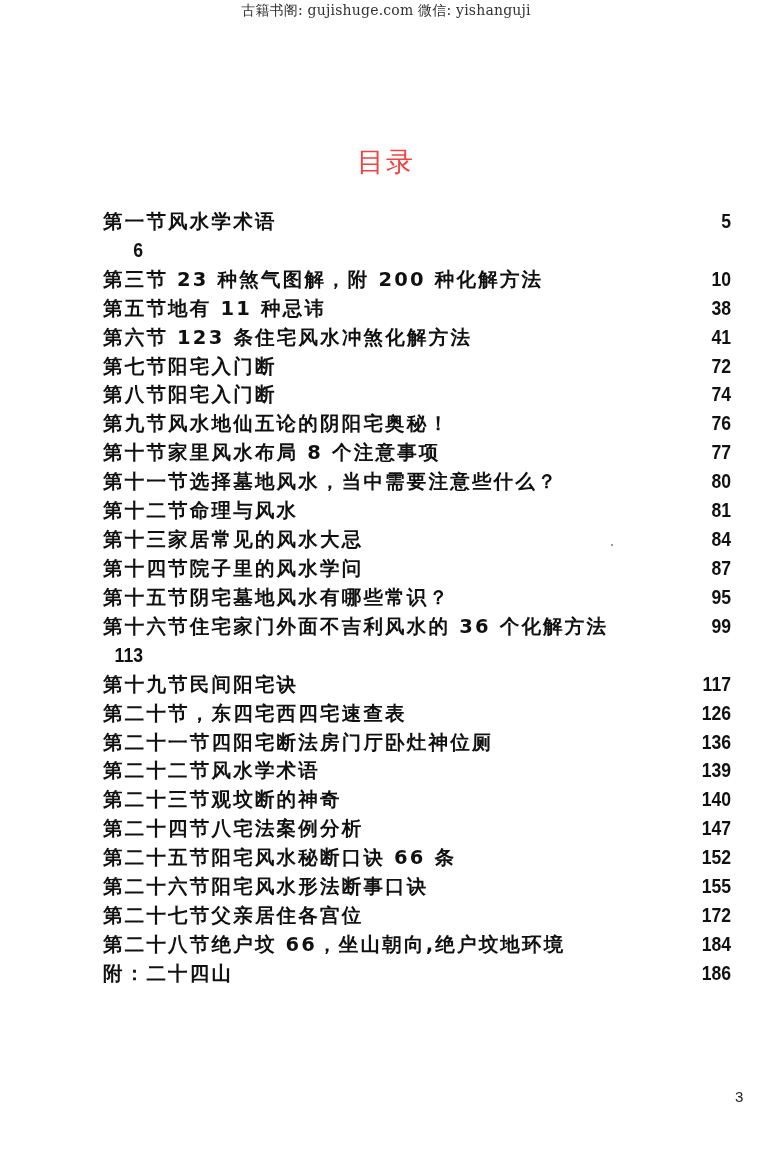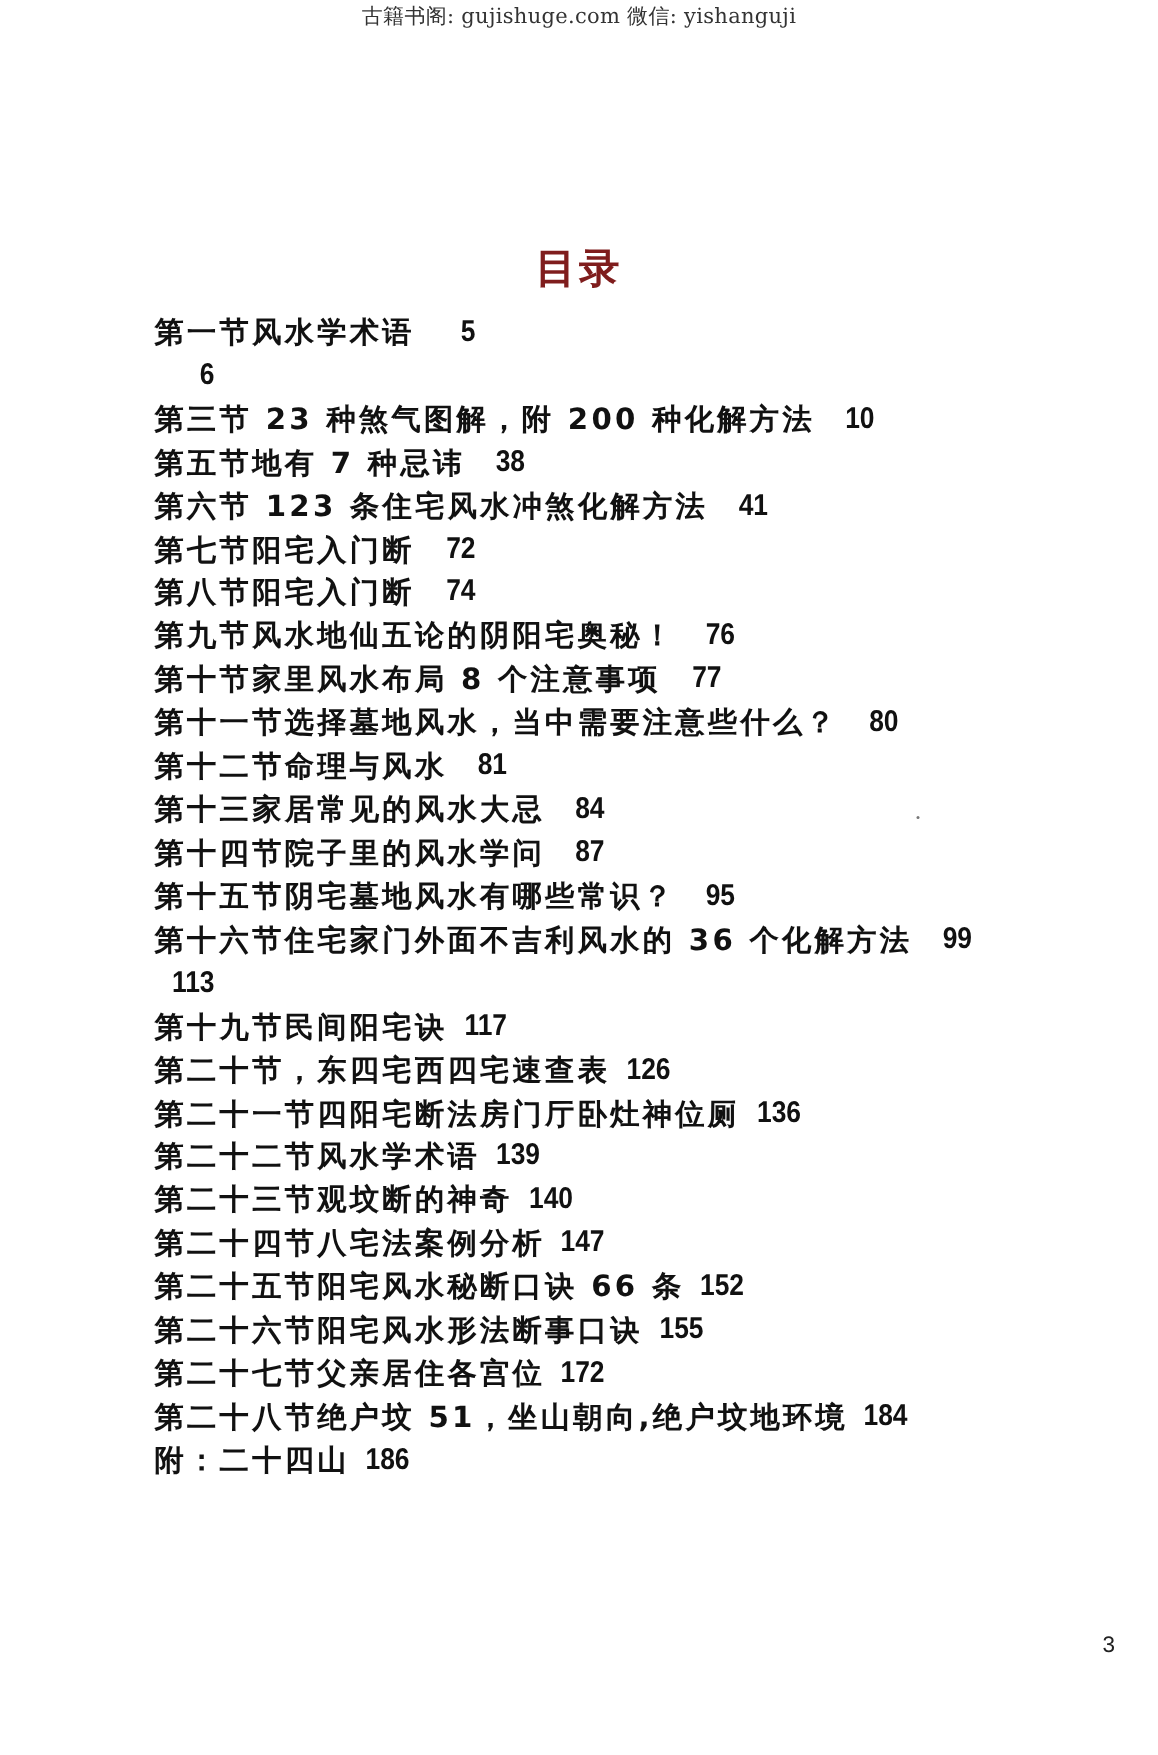--- a/index.html
+++ b/index.html
@@ -21,41 +21,41 @@
       left: 0;
       width: 772px;
       text-align: center;
       font-family: "DejaVu Serif", "Liberation Serif", serif;
       font-size: 14px;
       color: #333333;
       letter-spacing: 0.2px;
     }
     .toc-title {
       position: absolute;
-      top: 161px;
+      top: 144px;
       left: 0;
       width: 772px;
       text-align: center;
       font-size: 27px;
-      font-weight: bold;
-      color: #7f1d1d;
+      font-weight: normal;
+      color: #ef4444;
       letter-spacing: 2px;
     }
     .toc-list {
       position: absolute;
       top: 207px;
       left: 103px;
       width: 628px;
       margin: 0;
       padding: 0;
       list-style: none;
     }
     .toc-row {
       display: flex;
-      justify-content: flex-start;
+      justify-content: space-between;
       align-items: center;
       height: 28.93px;
       font-size: 19.5px;
       font-weight: bold;
       color: #111111;
       white-space: nowrap;
     }
     .toc-label {
       letter-spacing: 2.2px;
     }
@@ -97,21 +97,21 @@
       <span class="toc-page">5</span>
     </li>
   <li class="toc-row">
       <span class="toc-page">6</span>
     </li>
   <li class="toc-row">
       <span class="toc-label">第三节 23 种煞气图解，附 200 种化解方法</span>
       <span class="toc-page">10</span>
     </li>
   <li class="toc-row">
-      <span class="toc-label">第五节地有 7 种忌讳</span>
+      <span class="toc-label">第五节地有 11 种忌讳</span>
       <span class="toc-page">38</span>
     </li>
   <li class="toc-row">
       <span class="toc-label">第六节 123 条住宅风水冲煞化解方法</span>
       <span class="toc-page">41</span>
     </li>
   <li class="toc-row">
       <span class="toc-label">第七节阳宅入门断</span>
       <span class="toc-page">72</span>
     </li>
@@ -184,21 +184,21 @@
     </li>
   <li class="toc-row">
       <span class="toc-label">第二十六节阳宅风水形法断事口诀</span>
       <span class="toc-page">155</span>
     </li>
   <li class="toc-row">
       <span class="toc-label">第二十七节父亲居住各宫位</span>
       <span class="toc-page">172</span>
     </li>
   <li class="toc-row">
-      <span class="toc-label">第二十八节绝户坟 51，坐山朝向,绝户坟地环境</span>
+      <span class="toc-label">第二十八节绝户坟 66，坐山朝向,绝户坟地环境</span>
       <span class="toc-page">184</span>
     </li>
   <li class="toc-row">
       <span class="toc-label">附：二十四山</span>
       <span class="toc-page">186</span>
     </li>
 </ul>
 
 <div class="speck" style="top:544px; left:611px;"></div>
 

